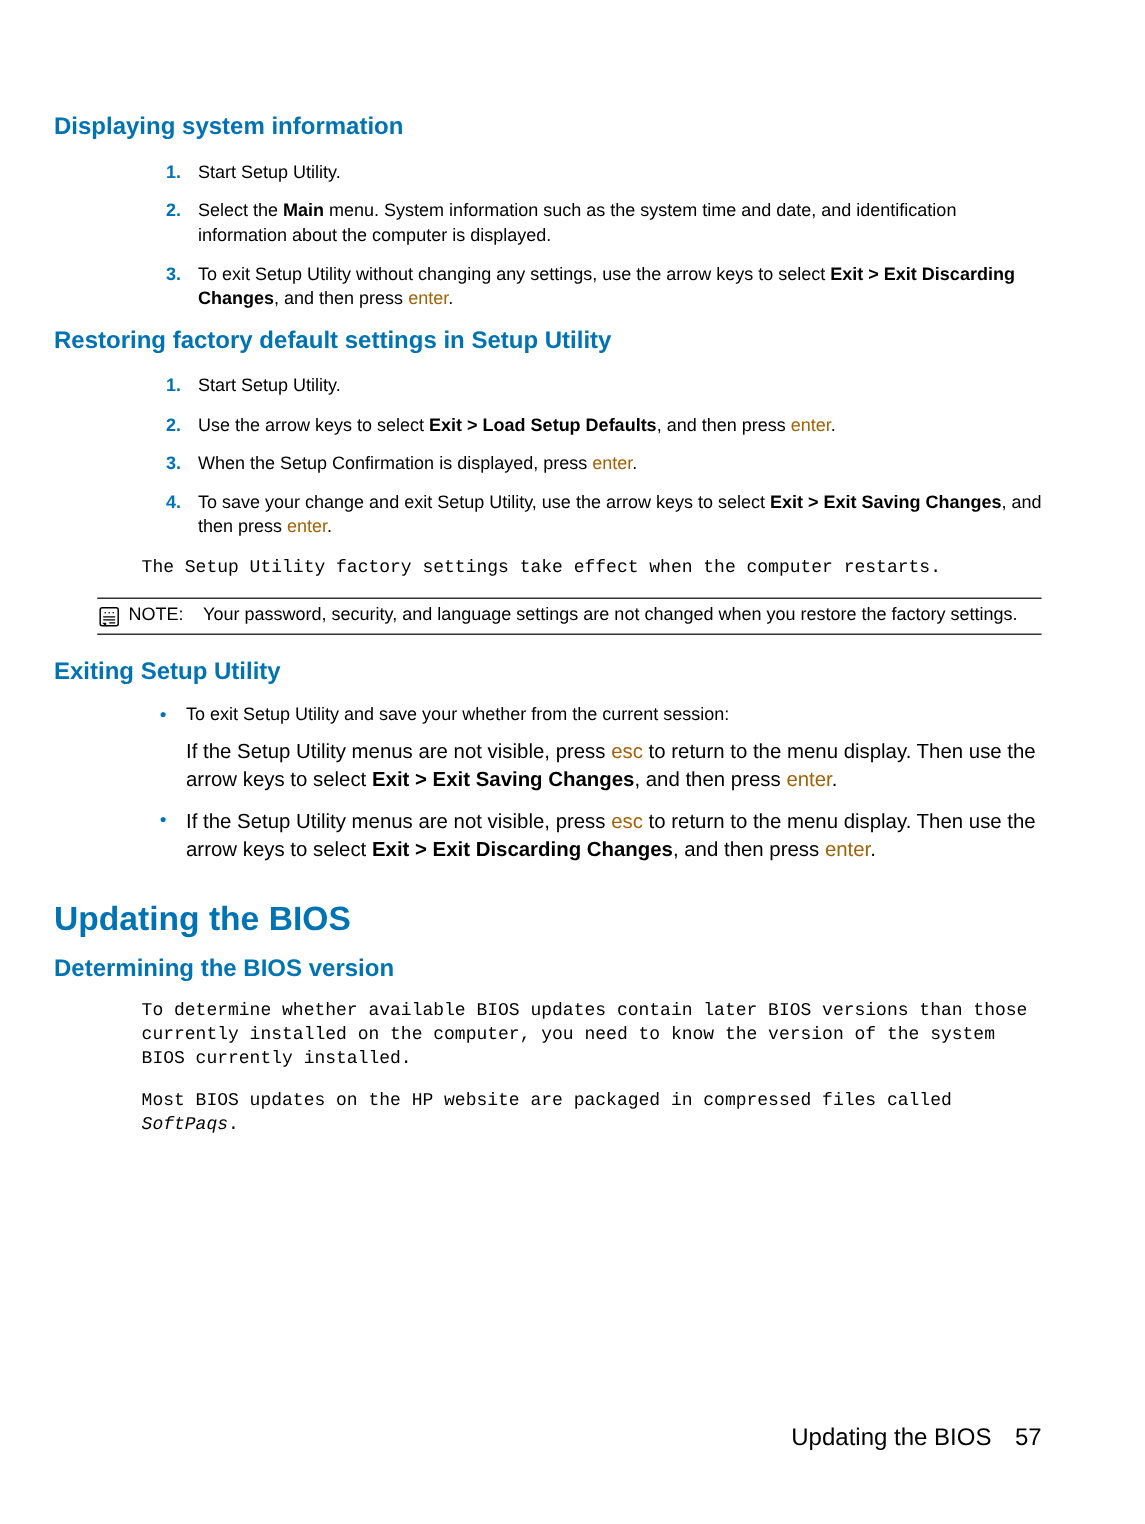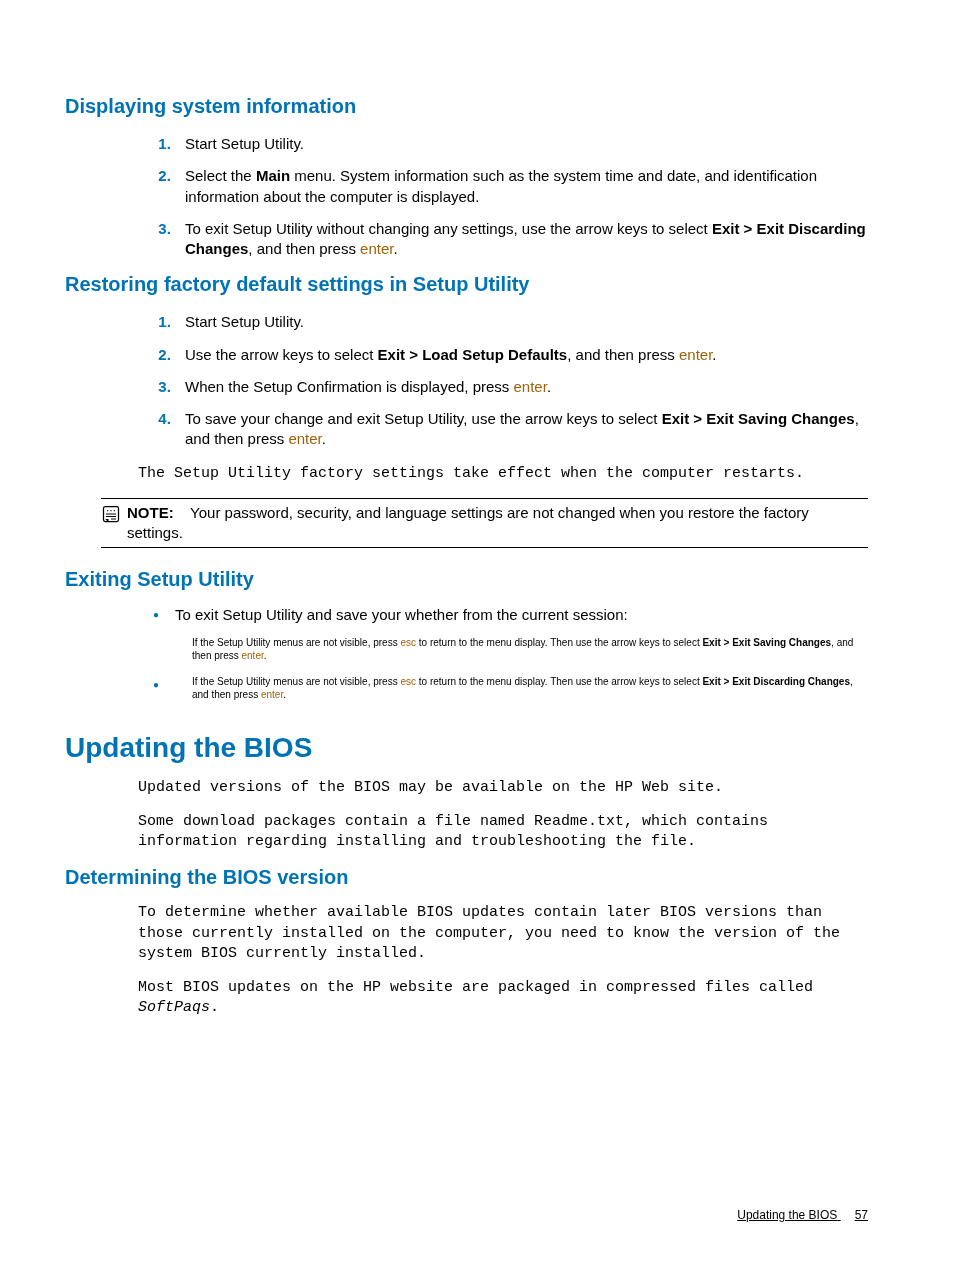--- a/index.html
+++ b/index.html
@@ -4,21 +4,21 @@
 <style>
   body {
     margin: 0;
     padding: 0;
     background: #fff;
     font-family: Arial, Helvetica, sans-serif;
     color: #000;
     width: 954px;
   }
   .page {
-    padding: 95px 86px 70px 65px;
+    padding: 95px 86px 70px 45px;
     box-sizing: border-box;
     min-height: 1270px;
     position: relative;
   }
   h2 {
     color: #0073b5;
     font-weight: bold;
     font-size: 20px;
     margin: 0 0 14px 0;
   }
@@ -55,23 +55,22 @@
   ul li::before {
     content: "●";
     color: #0073b5;
     font-size: 10px;
     position: absolute;
     left: -22px;
     top: 3px;
   }
   .sub-p {
     margin-top: 10px;
-    font-size: 10px;
+    font-size: 17px;
     line-height: 1.35;
-    margin-left: 17px;
   }
   .indent-p {
     margin: 0 0 14px 0;
     padding-left: 73px;
     font-size: 15px;
     line-height: 1.35;
     font-family: Liberation Mono, monospace;
   }
   .key { color: #a16207; }
   .bold { font-weight: bold; }
@@ -87,27 +86,26 @@
     line-height: 1.35;
   }
   .note-icon {
     width: 20px;
     height: 20px;
     flex: 0 0 20px;
     margin-right: 6px;
     margin-top: 1px;
   }
   .note-text { flex: 1; }
-  .note-label { font-weight: bold; }
+  .note-label { font-weight: normal; }
   .footer {
     position: absolute;
-    bottom: 48px;
+    bottom: 60px;
     right: 86px;
-    font-size: 12px;
-    text-decoration: underline;
+    font-size: 20px;
   }
   .pagenum { margin-left: 14px; }
   ol li { padding-left: 10px; }
 </style>
 </head>
 <body>
 
 <div class="page">
 
   <h2>Displaying system information</h2>
@@ -148,24 +146,20 @@
       <li>
         <div><span>To exit Setup Utility and save your whether from the current session:</span></div>
         <div class="sub-p"><span>If the Setup Utility menus are not visible, press </span><span class="key">esc</span><span> to return to the menu display. Then use the arrow keys to select </span><span class="bold">Exit &gt; Exit Saving Changes</span><span>, and then press </span><span class="key">enter</span><span>.</span></div>
       </li>
       <li>
         <div class="sub-p"><span>If the Setup Utility menus are not visible, press </span><span class="key">esc</span><span> to return to the menu display. Then use the arrow keys to select </span><span class="bold">Exit &gt; Exit Discarding Changes</span><span>, and then press </span><span class="key">enter</span><span>.</span></div>
       </li>
     </ul>
 
   <h1 class="major">Updating the BIOS</h1>
-  <div id="s4-paras">
-      <p class="indent-p"><span>Updated versions of the BIOS may be available on the HP Web site.</span></p>
-      <p class="indent-p"><span>Some download packages contain a file named Readme.txt, which contains information regarding installing and troubleshooting the file.</span></p>
-    </div>
 
   <h2>Determining the BIOS version</h2>
   <div id="s5-paras">
       <p class="indent-p"><span>To determine whether available BIOS updates contain later BIOS versions than those currently installed on the computer, you need to know the version of the system BIOS currently installed.</span></p>
       <p class="indent-p"><span>Most BIOS updates on the HP website are packaged in compressed files called </span><span class="italic">SoftPaqs</span><span>.</span></p>
     </div>
 
   <div class="footer">
     <span>Updating the BIOS</span>
     <span class="pagenum">57</span>

